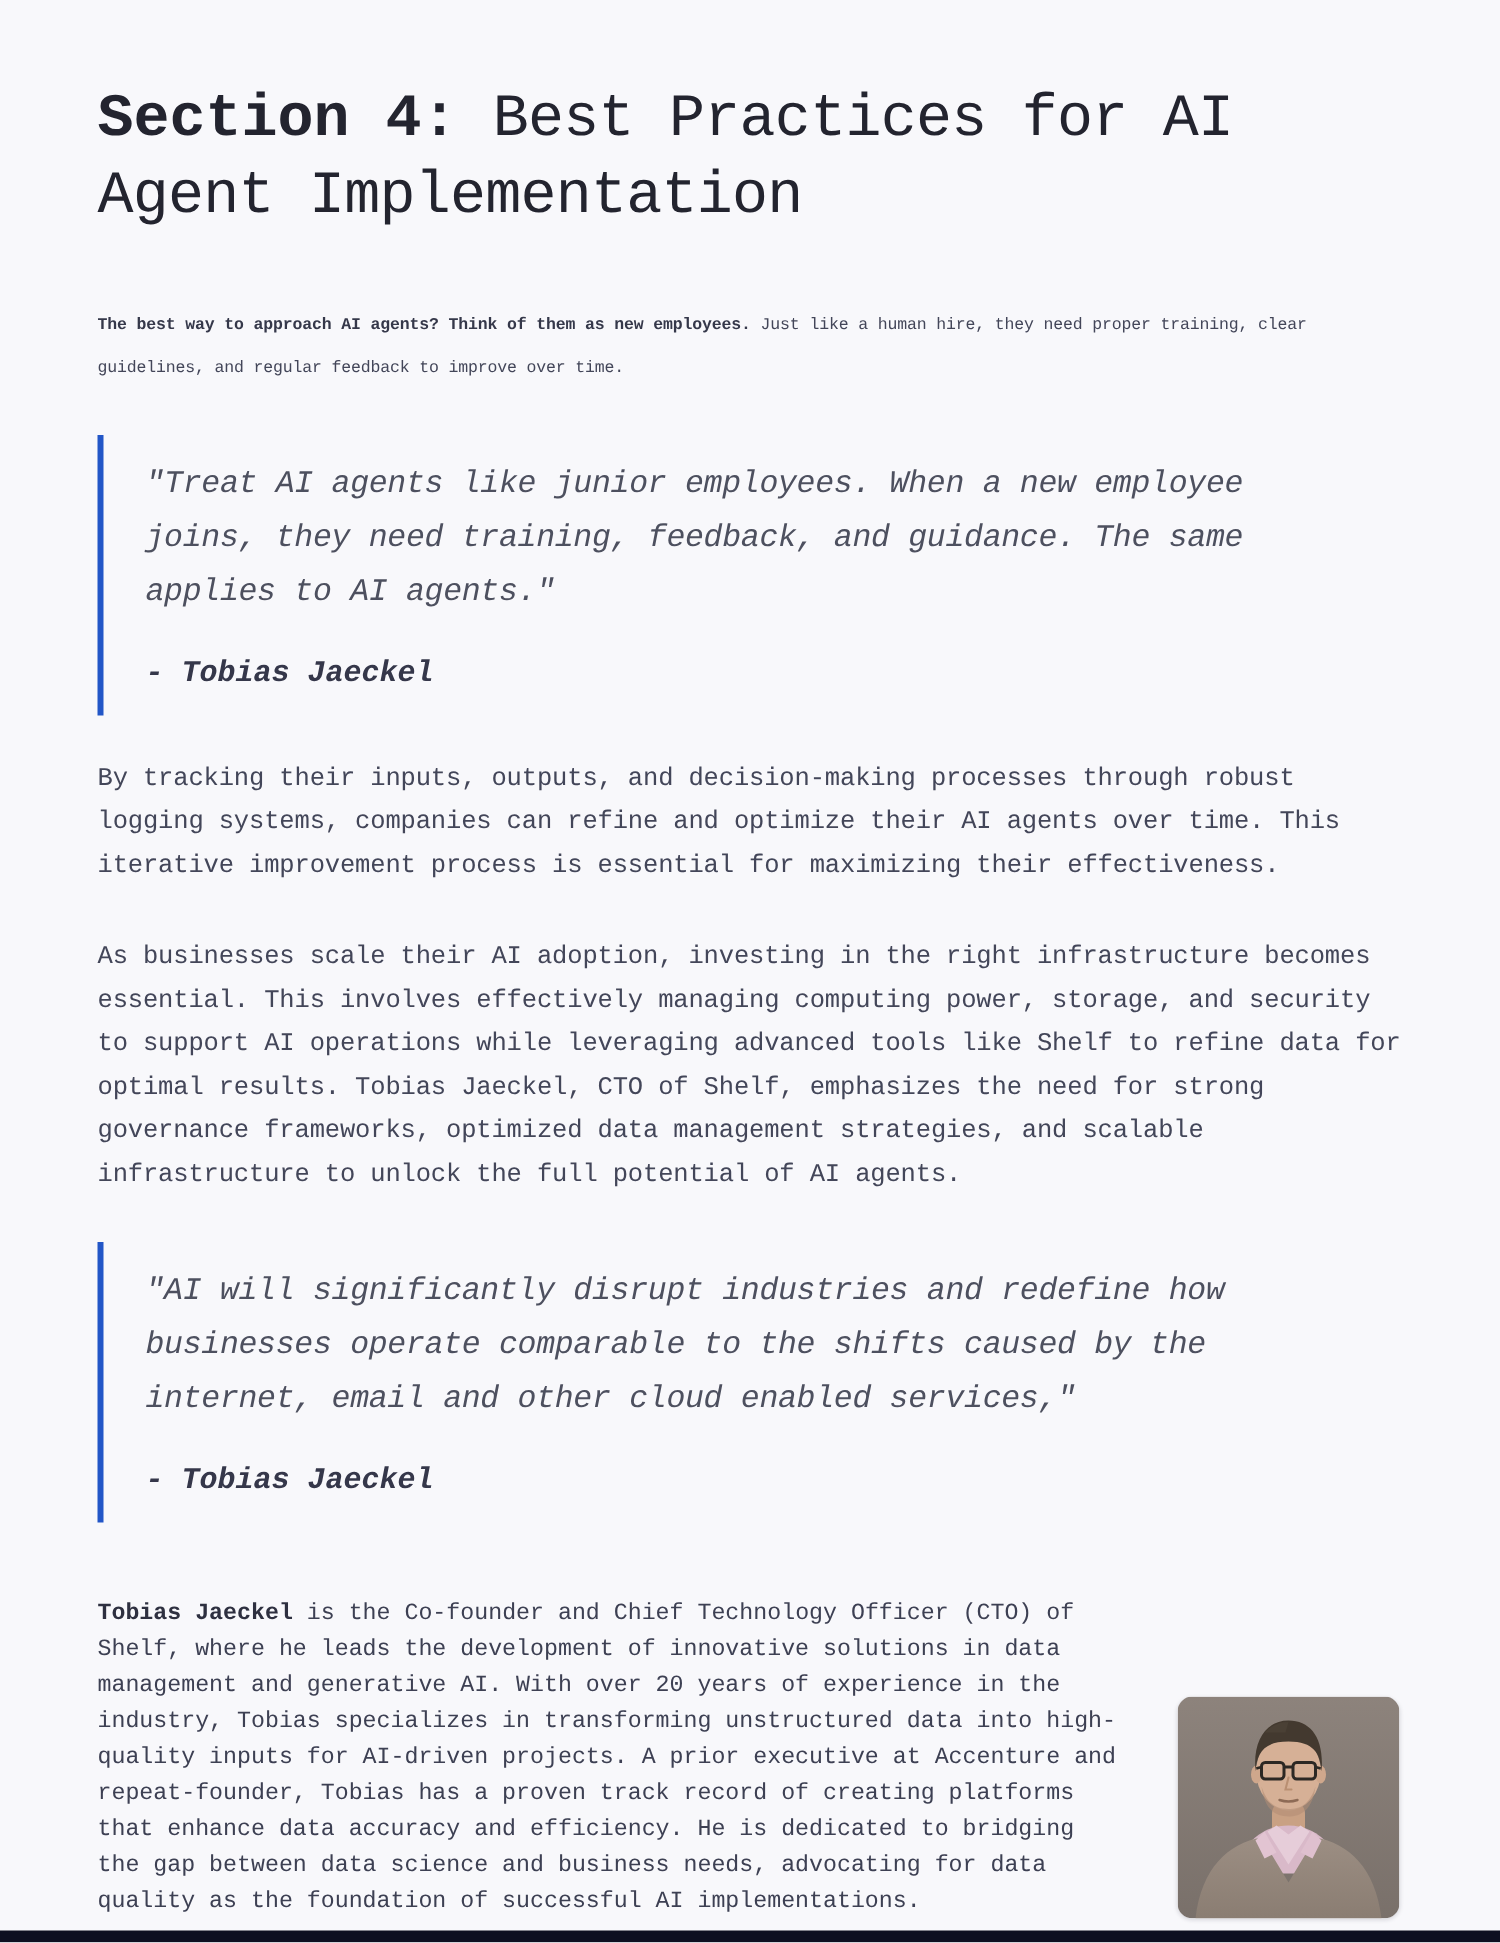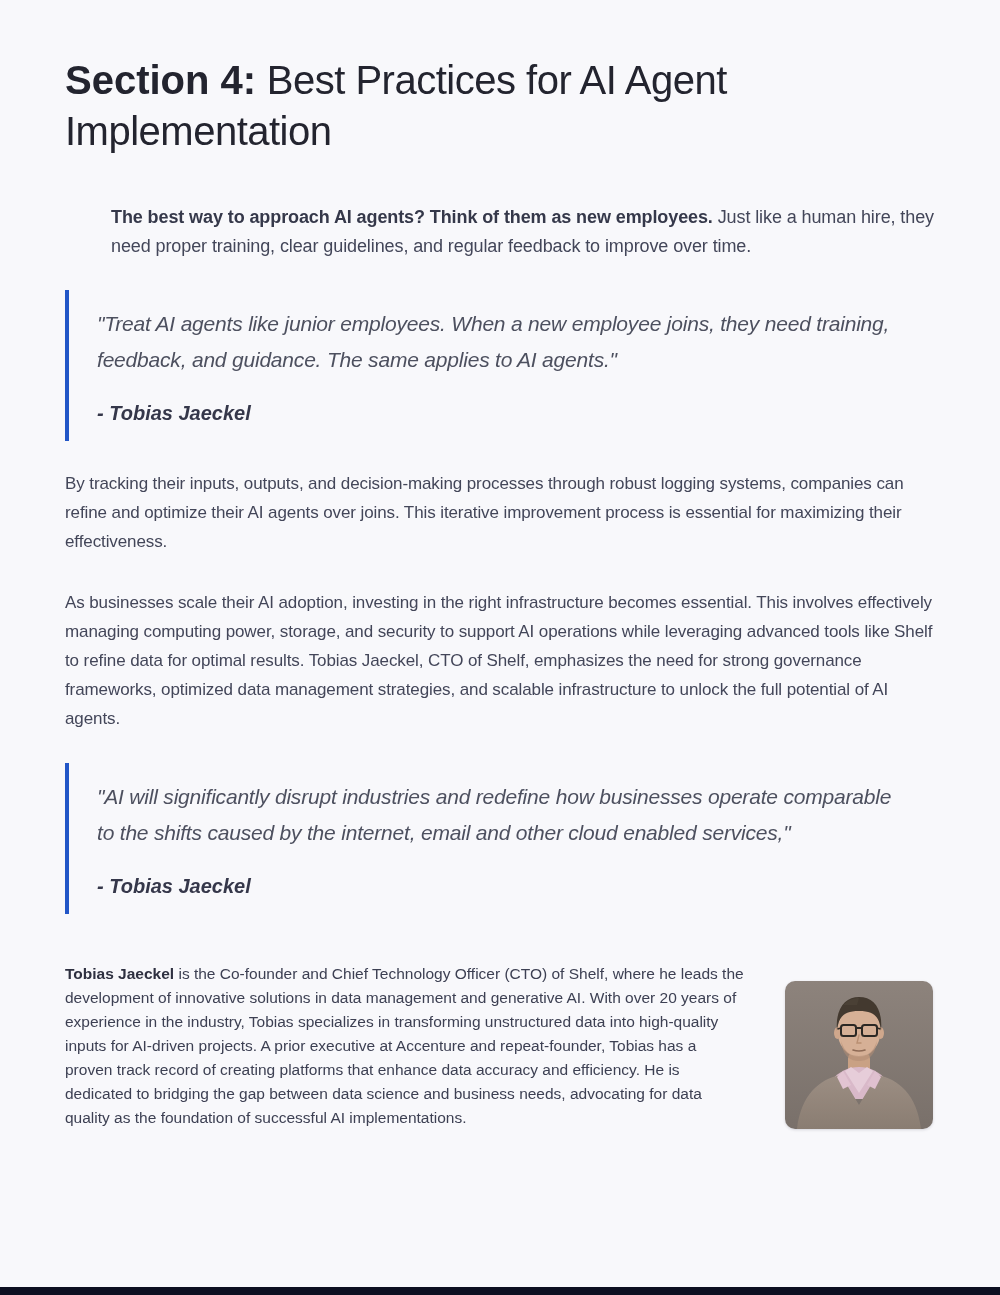--- a/index.html
+++ b/index.html
@@ -11,44 +11,43 @@
     --quote-color: #4d505f;
   }
   * { margin: 0; padding: 0; box-sizing: border-box; }
   html, body { background: #e9e9ee; }
   .page {
     position: relative;
     width: 1000px;
     height: 1295px;
     margin: 0 auto;
     background: var(--background);
-    font-family: Liberation Sans, sans-serif;
+    font-family: Liberation Mono, monospace;
     color: var(--body-color);
     overflow: hidden;
   }
   .content {
     padding: 55px 65px 0 65px;
   }
   h1.page-title {
     font-size: 40px;
     line-height: 51px;
     font-weight: 400;
     color: var(--title-color);
     letter-spacing: -0.5px;
     margin-bottom: 46px;
   }
   h1.page-title .title-bold {
     font-weight: 800;
     letter-spacing: 0;
   }
   p.intro {
-    font-size: 18px;
+    font-size: 11px;
     line-height: 28.5px;
     letter-spacing: -0.1px;
-    margin-left: 46px;
   }
   p.intro .intro-bold {
     font-weight: 700;
     color: #35384a;
   }
   blockquote.quote-block {
     border-left: 4px solid var(--accent-blue);
     margin: 30px 0 0 0;
     padding: 16px 30px 16px 28px;
   }
@@ -69,21 +68,21 @@
   p.body-paragraph {
     font-size: 17px;
     line-height: 29px;
     letter-spacing: -0.1px;
     margin-top: 32px;
   }
   .quote-block + p.body-paragraph { margin-top: 28px; }
   .bio-section {
     margin-top: 48px;
     display: flex;
-    align-items: flex-start;
+    align-items: flex-end;
     gap: 40px;
   }
   .bio-text {
     flex: 1;
     max-width: 680px;
     font-size: 15.5px;
     line-height: 24px;
     color: #3d4053;
   }
   .bio-text .bio-name {
@@ -115,21 +114,21 @@
 
     <h1 class="page-title"><span class="title-bold">Section 4:</span><span> Best Practices for AI Agent Implementation</span></h1>
 
     <p class="intro"><span class="intro-bold">The best way to approach AI agents? Think of them as new employees.</span><span> Just like a human hire, they need proper training, clear guidelines, and regular feedback to improve over time.</span></p>
 
     <blockquote class="quote-block">
       <div class="quote-text">"Treat AI agents like junior employees. When a new employee joins, they need training, feedback, and guidance. The same applies to AI agents."</div>
       <div class="quote-attribution">- Tobias Jaeckel</div>
     </blockquote>
 
-    <p class="body-paragraph">By tracking their inputs, outputs, and decision-making processes through robust logging systems, companies can refine and optimize their AI agents over joins. This iterative improvement process is essential for maximizing their effectiveness.</p>
+    <p class="body-paragraph">By tracking their inputs, outputs, and decision-making processes through robust logging systems, companies can refine and optimize their AI agents over time. This iterative improvement process is essential for maximizing their effectiveness.</p>
 
     <p class="body-paragraph">As businesses scale their AI adoption, investing in the right infrastructure becomes essential. This involves effectively managing computing power, storage, and security to support AI operations while leveraging advanced tools like Shelf to refine data for optimal results. Tobias Jaeckel, CTO of Shelf, emphasizes the need for strong governance frameworks, optimized data management strategies, and scalable infrastructure to unlock the full potential of AI agents.</p>
 
     <blockquote class="quote-block">
       <div class="quote-text">"AI will significantly disrupt industries and redefine how businesses operate comparable to the shifts caused by the internet, email and other cloud enabled services,"</div>
       <div class="quote-attribution">- Tobias Jaeckel</div>
     </blockquote>
 
     <div class="bio-section">
       <p class="bio-text"><span class="bio-name">Tobias Jaeckel</span><span> is the Co-founder and Chief Technology Officer (CTO) of Shelf, where he leads the development of innovative solutions in data management and generative AI. With over 20 years of experience in the industry, Tobias specializes in transforming unstructured data into high-quality inputs for AI-driven projects. A prior executive at Accenture and repeat-founder, Tobias has a proven track record of creating platforms that enhance data accuracy and efficiency. He is dedicated to bridging the gap between data science and business needs, advocating for data quality as the foundation of successful AI implementations.</span></p>

